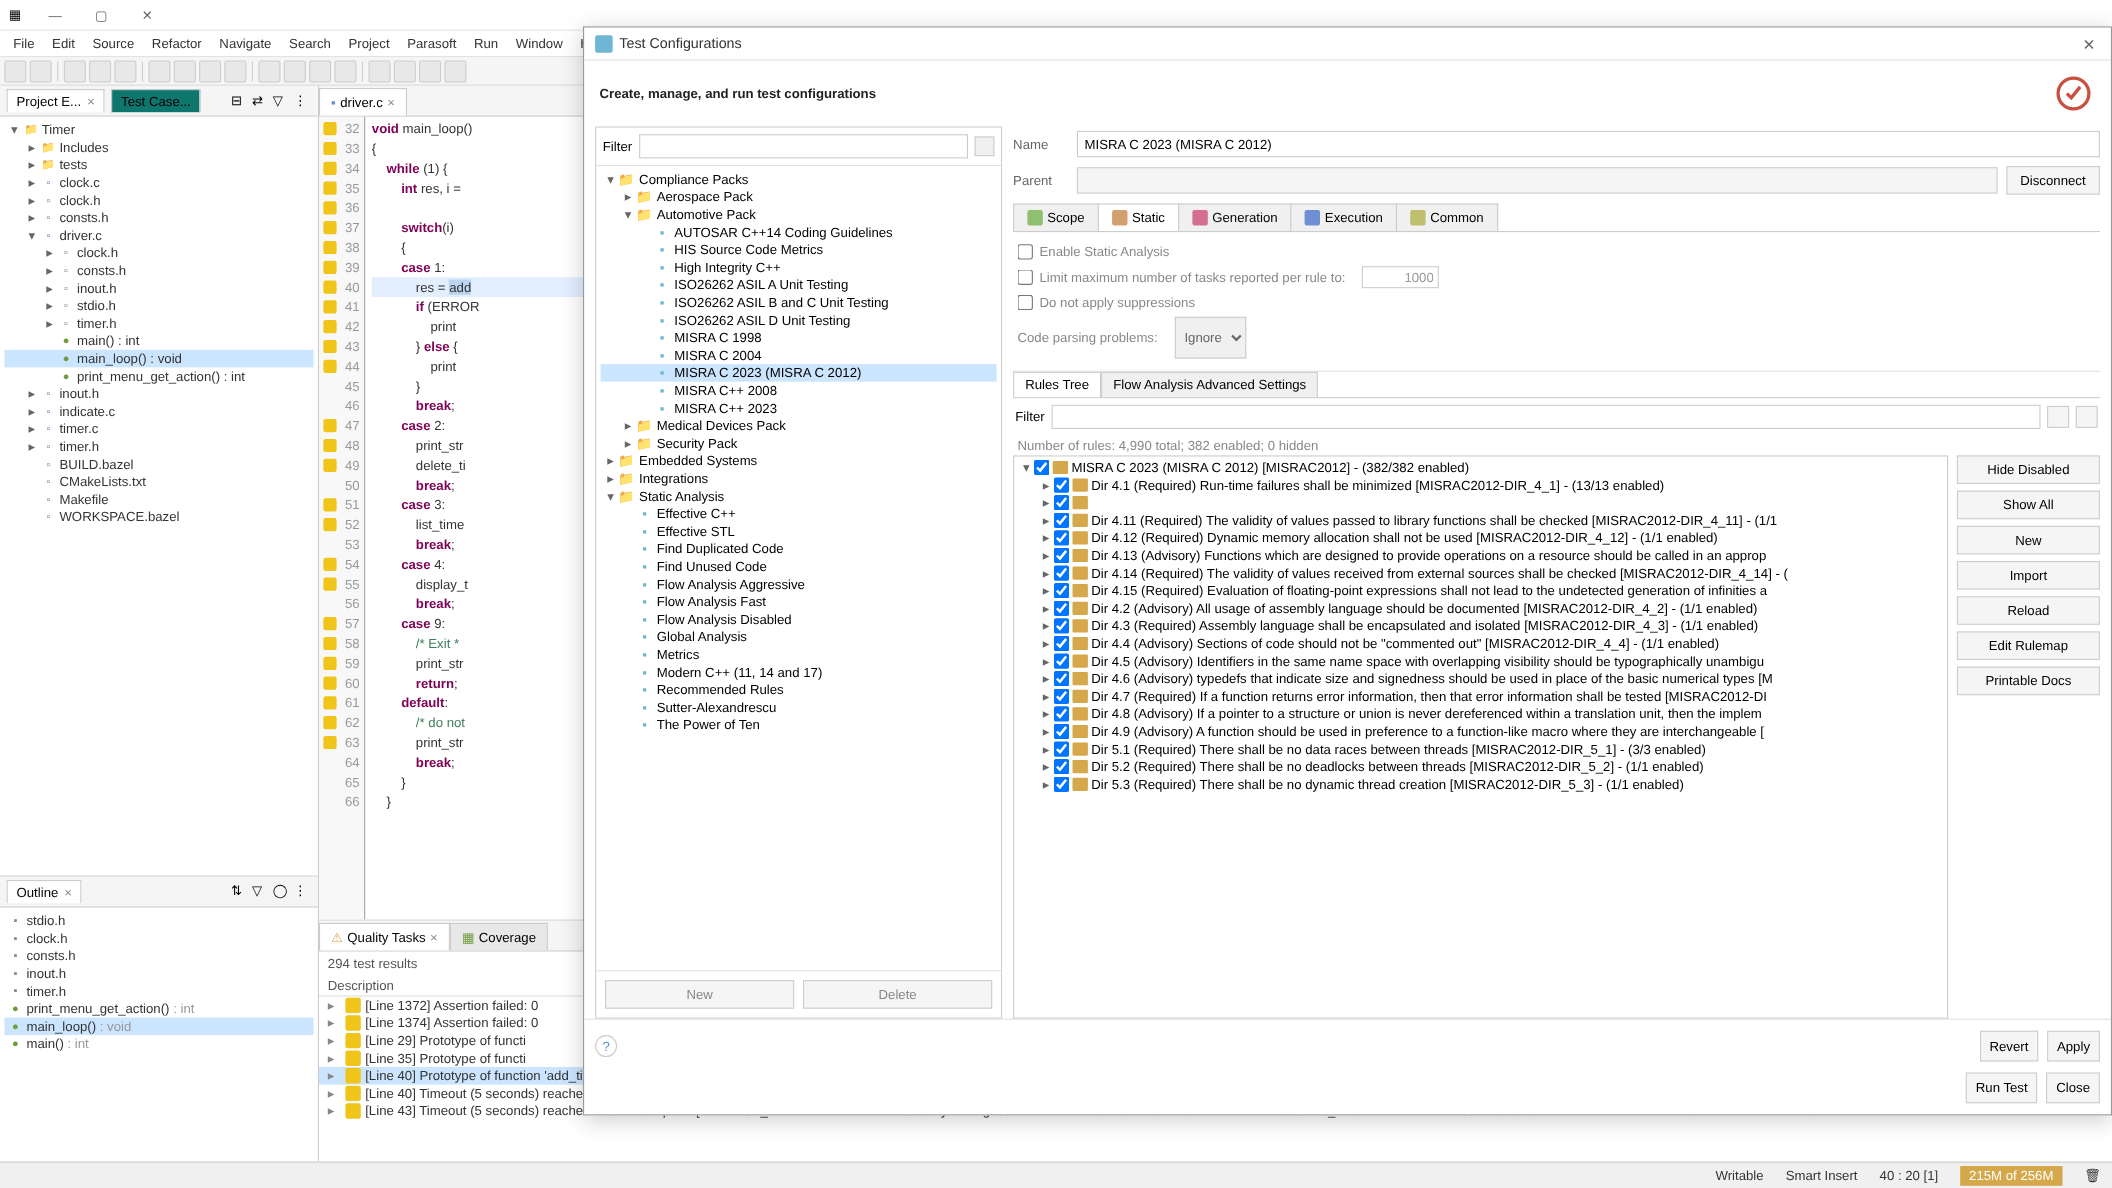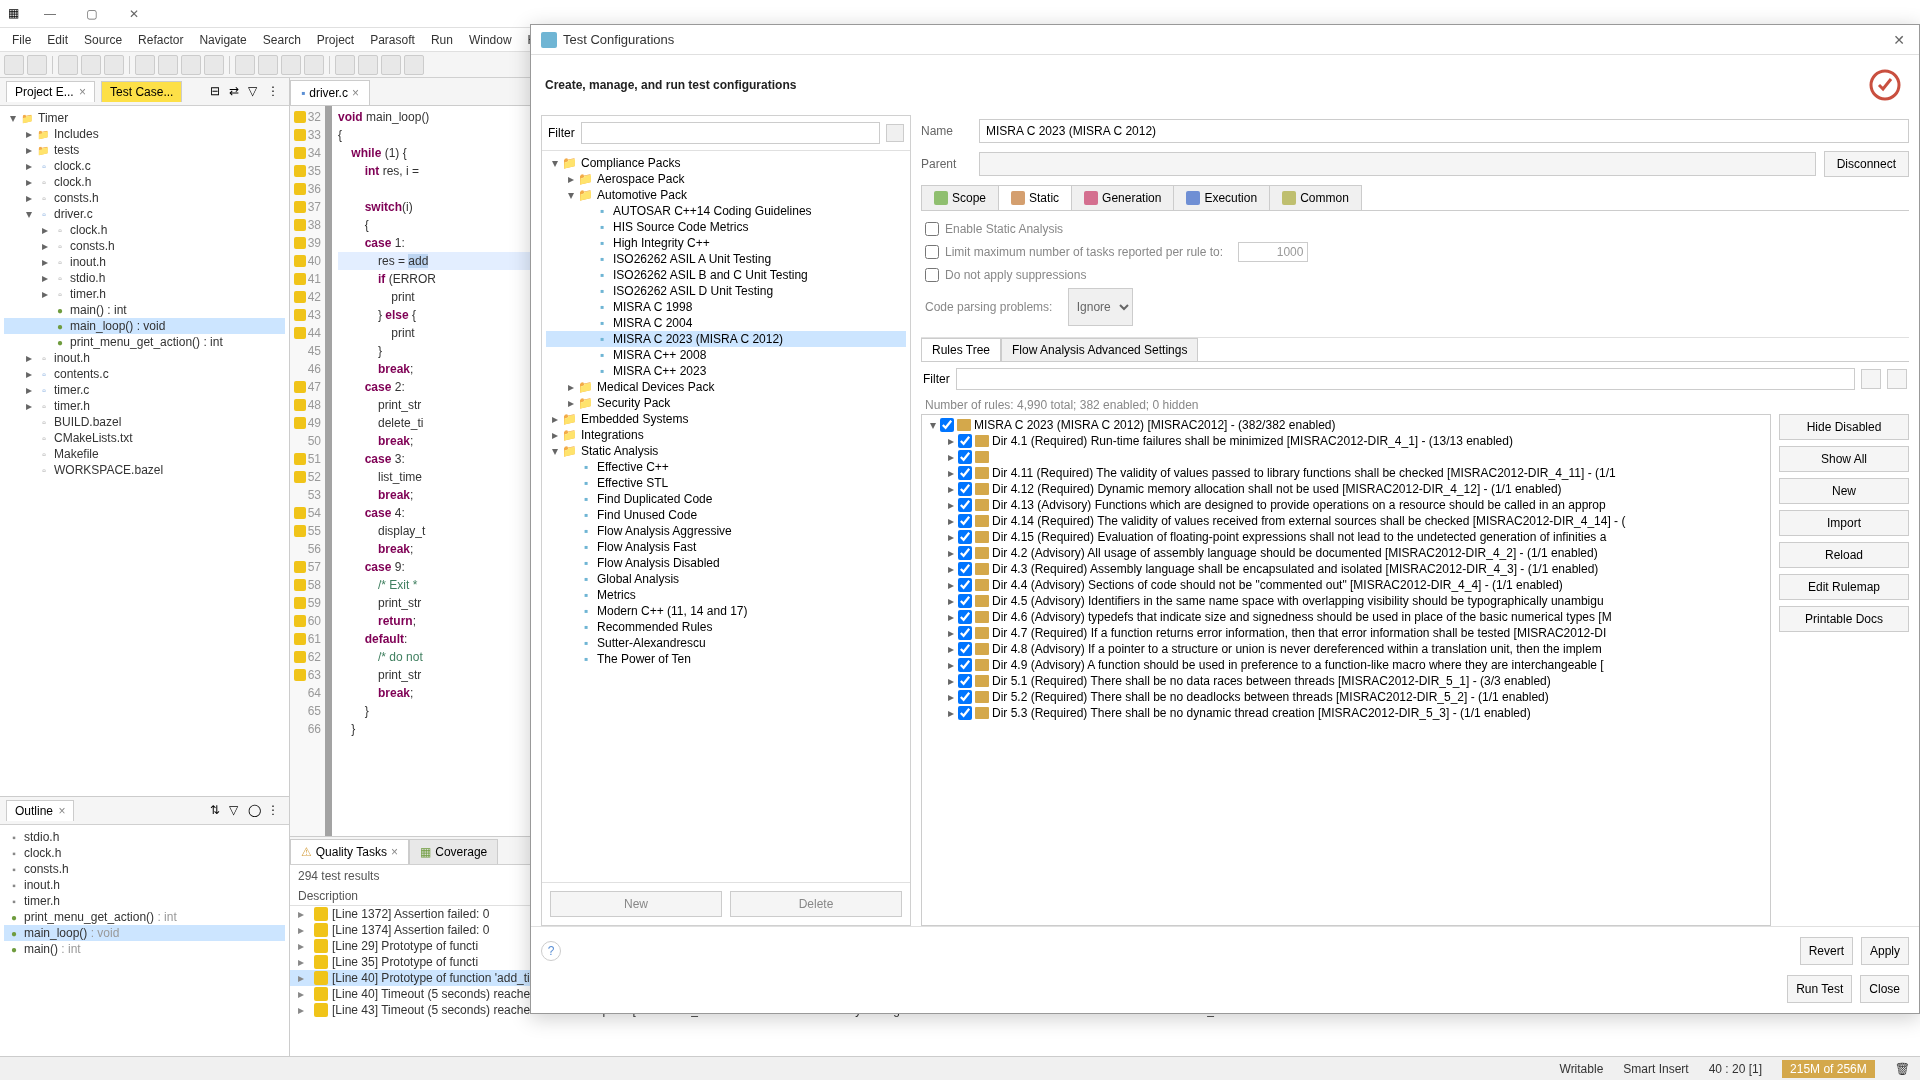--- a/index.html
+++ b/index.html
@@ -21,21 +21,21 @@
 .toolbar .tbtn { width: 20px; height: 20px; background: #e8e8e8; border: 1px solid #ccc; border-radius: 2px; }
 .toolbar .sep { width: 1px; height: 18px; background: #ccc; margin: 0 2px; }
 
 
 .main { display: flex; height: calc(100% - 28px - 24px - 26px - 24px); }
 
 
 .sidebar { width: 290px; background: #fff; border-right: 1px solid #ccc; display: flex; flex-direction: column; }
 .panel-header { height: 28px; display: flex; align-items: center; padding: 0 6px; background: #f5f5f5; border-bottom: 1px solid #d0d0d0; gap: 6px; }
 .panel-header .tab { padding: 3px 8px; background: #fff; border: 1px solid #ccc; border-bottom: none; font-size: 12px; }
-.panel-header .tab.inactive { background: #fde047; }
+.panel-header .tab.inactive { background: #0f766e; }
 .panel-header .close-x { width: 14px; height: 14px; color: #888; margin-left: 2px; }
 .panel-header .icons { margin-left: auto; display: flex; gap: 3px; }
 .panel-header .icons span { width: 16px; height: 16px; }
 
 .tree { flex: 1; overflow: auto; padding: 4px; }
 .tree-item { display: flex; align-items: center; padding: 1px 0; }
 .tree-item .exp { width: 14px; text-align: center; color: #666; }
 .tree-item .ticon { width: 16px; height: 14px; display: inline-flex; align-items: center; justify-content: center; margin-right: 2px; font-size: 10px; }
 .tree-item .tlabel { color: #333; }
 .tree-item.selected { background: #cce5ff; }
@@ -47,21 +47,21 @@
 .func { color: #6f9c3e; }
 
 
 .outline-panel { border-top: 1px solid #ccc; height: 260px; display: flex; flex-direction: column; }
 
 
 .editor-area { flex: 1; display: flex; flex-direction: column; background: #fff; min-width: 0; }
 .editor-tabs { height: 28px; display: flex; align-items: flex-end; background: #f5f5f5; border-bottom: 1px solid #ccc; }
 .editor-tab { padding: 5px 10px; background: #fff; border: 1px solid #ccc; border-bottom: none; display: flex; align-items: center; gap: 4px; }
 .editor { flex: 1; display: flex; overflow: hidden; font-family: Consolas, monospace; font-size: 13px; position: relative; }
-.gutter { width: 42px; background: #f8f8f8; border-right: 7px solid #a3a3a3; padding: 2px 4px 2px 2px; text-align: right; color: #999; }
+.gutter { width: 42px; background: #f8f8f8; border-right: 1px solid #a3a3a3; padding: 2px 4px 2px 2px; text-align: right; color: #999; }
 .gutter .ln { height: 18px; line-height: 18px; position: relative; }
 .gutter .marker { position: absolute; left: 2px; width: 12px; height: 12px; top: 3px; border-radius: 2px; }
 .marker.warn { background: #f0c419; }
 .code { flex: 1; padding: 2px 6px; white-space: pre; color: #333; }
 .code .line { height: 18px; line-height: 18px; }
 .code .line.hl { background: #e3eeff; }
 .kw { color: #7f0055; font-weight: bold; }
 .cm { color: #3f7f5f; }
 .sel { background: #bcd4f0; }
 
@@ -304,21 +304,21 @@
           <span class="tlabel">print_menu_get_action() : int</span>
         </div>
         <div class="tree-item ind1">
           <span class="exp">▸</span>
           <span class="ticon hfile">▫</span>
           <span class="tlabel">inout.h</span>
         </div>
         <div class="tree-item ind1">
           <span class="exp">▸</span>
           <span class="ticon cfile">▫</span>
-          <span class="tlabel">contents.c</span>
+          <span class="tlabel">indicate.c</span>
         </div>
         <div class="tree-item ind1">
           <span class="exp">▸</span>
           <span class="ticon cfile">▫</span>
           <span class="tlabel">timer.c</span>
         </div>
         <div class="tree-item ind1">
           <span class="exp">▸</span>
           <span class="ticon hfile">▫</span>
           <span class="tlabel">timer.h</span>

